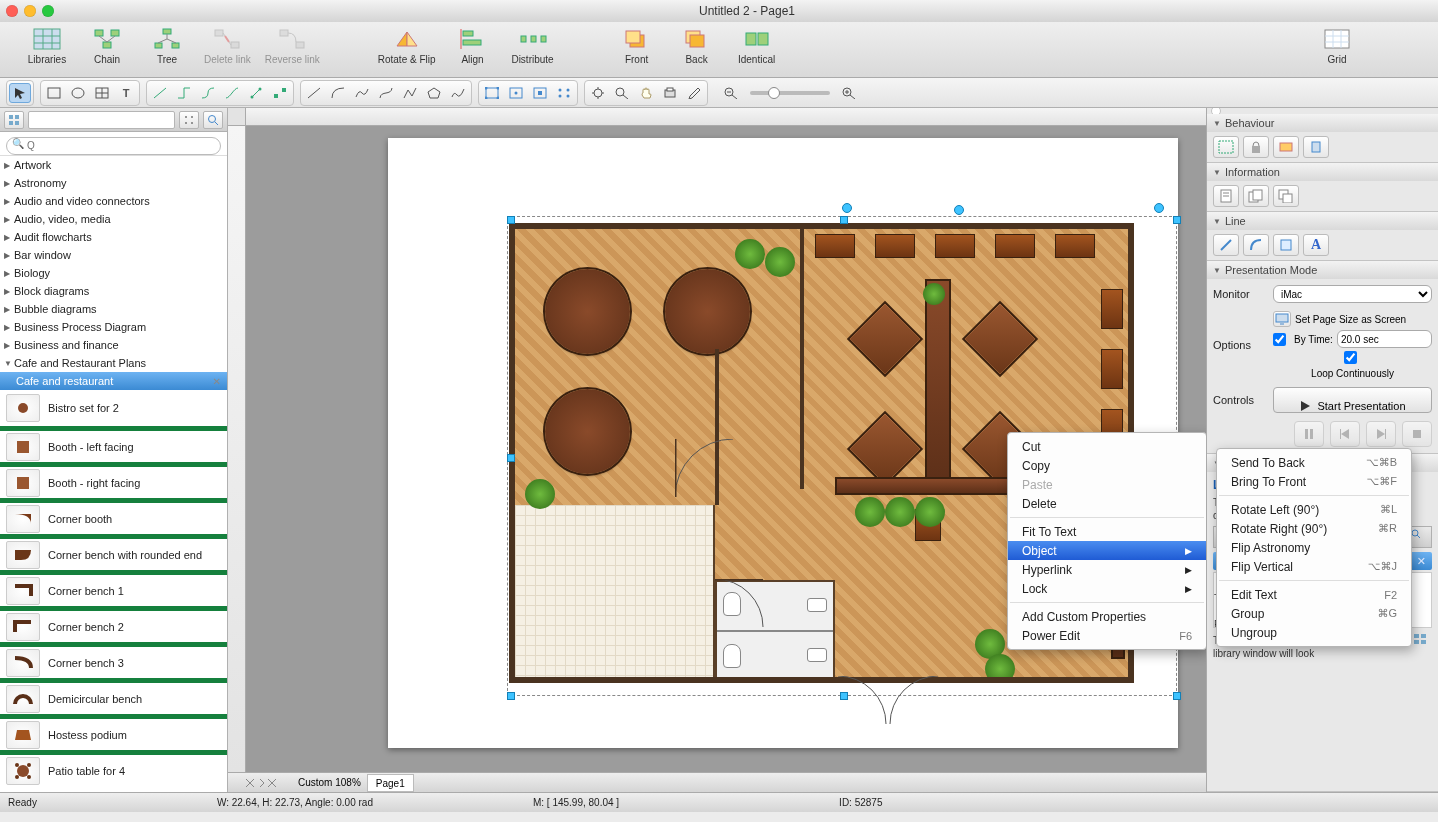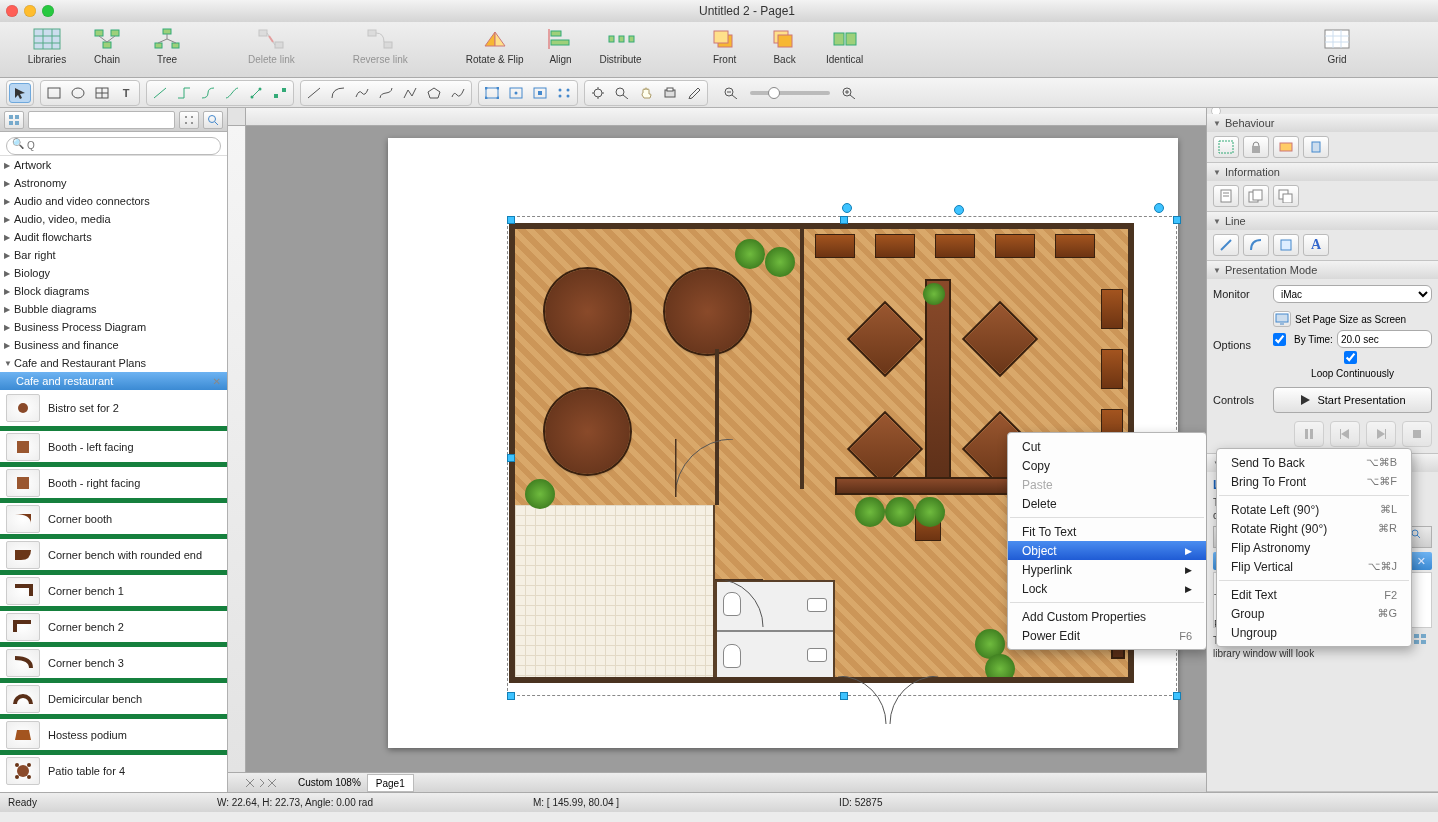--- a/index.html
+++ b/index.html
@@ -4,21 +4,21 @@
 <style>
 * { box-sizing: border-box; margin: 0; padding: 0; font-family: "Lucida Grande", "Helvetica Neue", Arial, sans-serif; }
 html, body { width: 1438px; height: 822px; overflow: hidden; background: #ececec; }
 .titlebar { height: 22px; background: linear-gradient(#f3f3f3,#d4d4d4); display:flex; align-items:center; padding:0 6px; font-size:12px; }
 .traffic { display:flex; gap:6px; margin-right:8px;}
 .tl { width:12px;height:12px;border-radius:50%; box-shadow: inset 0 0 1px rgba(0,0,0,.4);}
 .tl.r{background:#ff5f57;} .tl.y{background:#ffbd2e;} .tl.g{background:#28c940;}
 .titlebar .title{flex:1;text-align:center;color:#333;}
 .maintoolbar{height:56px;background:linear-gradient(#efefef,#d9d9d9);border-bottom:1px solid #aaa;display:flex;align-items:flex-start;padding:4px 24px;gap:14px;}
 .tbtn{display:flex;flex-direction:column;align-items:center;font-size:10px;color:#333;gap:2px;min-width:46px;}
-.tbtn.disabled{opacity:.45;margin-left:44px;}
+.tbtn.disabled{opacity:.45;}
 .tbtn .ticon{width:30px;height:26px;display:flex;align-items:center;justify-content:center;}
 .tbspacer{flex:1;}
 .secondtoolbar{height:30px;background:linear-gradient(#f5f5f5,#e4e4e4);border-bottom:1px solid #b0b0b0;display:flex;align-items:center;padding:0 6px;gap:6px;}
 .tgroup{display:flex;gap:2px;padding:2px;border:1px solid #c4c4c4;border-radius:4px;background:linear-gradient(#fdfdfd,#e6e6e6);}
 .tgi{width:22px;height:20px;display:flex;align-items:center;justify-content:center;border-radius:3px;}
 .tgi.sel{background:#b9d6f2;border:1px solid #6fa8dc;}
 .zoomarea{display:flex;align-items:center;gap:8px;margin-left:6px;}
 .slider{width:80px;height:4px;background:#bbb;border-radius:2px;position:relative;}
 .slider .knob{width:12px;height:12px;border-radius:50%;background:#fff;border:1px solid #888;position:absolute;top:-4px;left:18px;}
 .body{display:flex;height:684px;}
@@ -62,21 +62,21 @@
 .rightpanel{width:232px;background:#e8e8e8;border-left:1px solid #aaa;display:flex;flex-direction:column;font-size:11px;overflow:hidden;}
 .rsection{border-bottom:1px solid #c3c3c3;}
 .rsection .rhdr{height:18px;background:linear-gradient(#f3f3f3,#d9d9d9);display:flex;align-items:center;font-size:11px;color:#444;padding-left:6px;}
 .rsection .rhdr .discl{font-size:8px;margin-right:4px;color:#666;}
 .rsection .rbody{padding:4px 6px;display:flex;gap:4px;flex-wrap:wrap;}
 .ricon{width:26px;height:22px;border:1px solid #bbb;border-radius:3px;background:linear-gradient(#fff,#e7e7e7);display:flex;align-items:center;justify-content:center;}
 .prow{display:flex;align-items:center;gap:6px;width:100%;padding:2px 0;}
 .prow label{width:54px;color:#222;font-size:11px;}
 .prow select,.prow input[type=text]{flex:1;height:18px;font-size:10px;border:1px solid #aaa;border-radius:6px;padding:0 3px;background:#fff;}
 .prow input[type=checkbox]{margin-right:4px;}
-.bigbtn{flex:1;height:26px;border:1px solid #aaa;border-radius:4px;background:linear-gradient(#fefefe,#e2e2e2);display:flex;align-items:center;justify-content:center;gap:6px;font-size:11px;}
+.bigbtn{flex:1;height:26px;border:1px solid #aaa;border-radius:4px;background:linear-gradient(#fefefe,#e2e2e2);display:flex;align-items:flex-end;justify-content:center;gap:6px;font-size:11px;}
 .sqrbtn{width:30px;height:26px;border:1px solid #bbb;border-radius:4px;background:linear-gradient(#fefefe,#e2e2e2);display:flex;align-items:center;justify-content:center;opacity:.55;}
 .helpbox{height:240px;overflow:hidden;padding:6px;font-size:10px;color:#333;display:flex;flex-direction:column;}
 .helpbox .htitle{color:#1a5fb4;font-weight:bold;font-size:12px;margin-bottom:4px;}
 .help-mini-toolbar{height:22px;background:linear-gradient(#eaeaea,#cfcfcf);border:1px solid #b0b0b0;display:flex;align-items:center;padding:0 4px;gap:4px;margin:4px 0;}
 .help-blue-hdr{height:18px;background:linear-gradient(#6db3f2,#3b8ad3);color:#fff;border-radius:2px;display:flex;align-items:center;padding:0 6px;font-size:11px;margin-bottom:2px;}
 .help-shapelist{border:1px solid #ccc;background:#fff;height:56px;overflow:hidden;}
 .help-shapelist .srow{height:26px;font-size:10px;}
 .help-shapelist .thumb{width:24px;height:20px;}
 .ctxmenu{position:absolute;background:#fdfdfd;border:1px solid #b5b5b5;border-radius:4px;box-shadow:2px 4px 12px rgba(0,0,0,.3);font-size:12px;padding:4px 0;z-index:100;}
 .ctxmenu .citem{height:19px;display:flex;align-items:center;padding:0 14px;white-space:nowrap;color:#222;position:relative;}
@@ -461,21 +461,21 @@
       <div class="trow">
           <span class="discl">▶</span>
           <span>Audio, video, media</span>
         </div>
       <div class="trow">
           <span class="discl">▶</span>
           <span>Audit flowcharts</span>
         </div>
       <div class="trow">
           <span class="discl">▶</span>
-          <span>Bar right</span>
+          <span>Bar window</span>
         </div>
       <div class="trow">
           <span class="discl">▶</span>
           <span>Biology</span>
         </div>
       <div class="trow">
           <span class="discl">▶</span>
           <span>Block diagrams</span>
         </div>
       <div class="trow">

